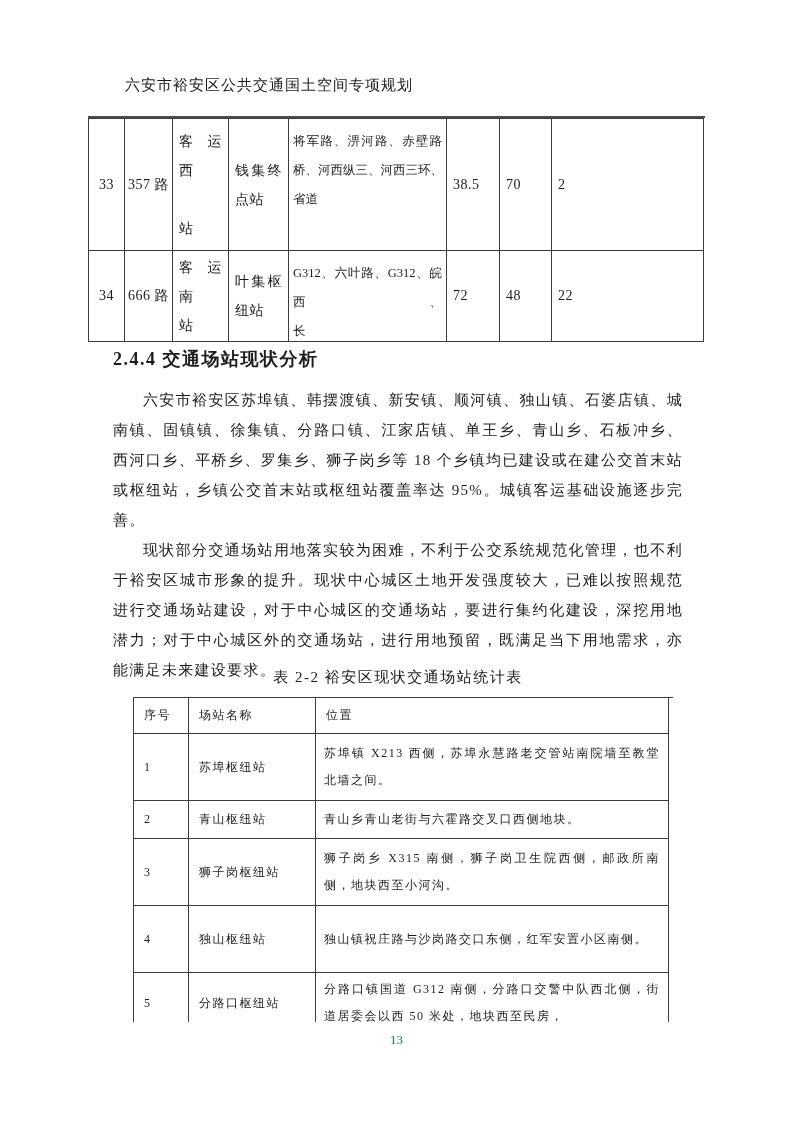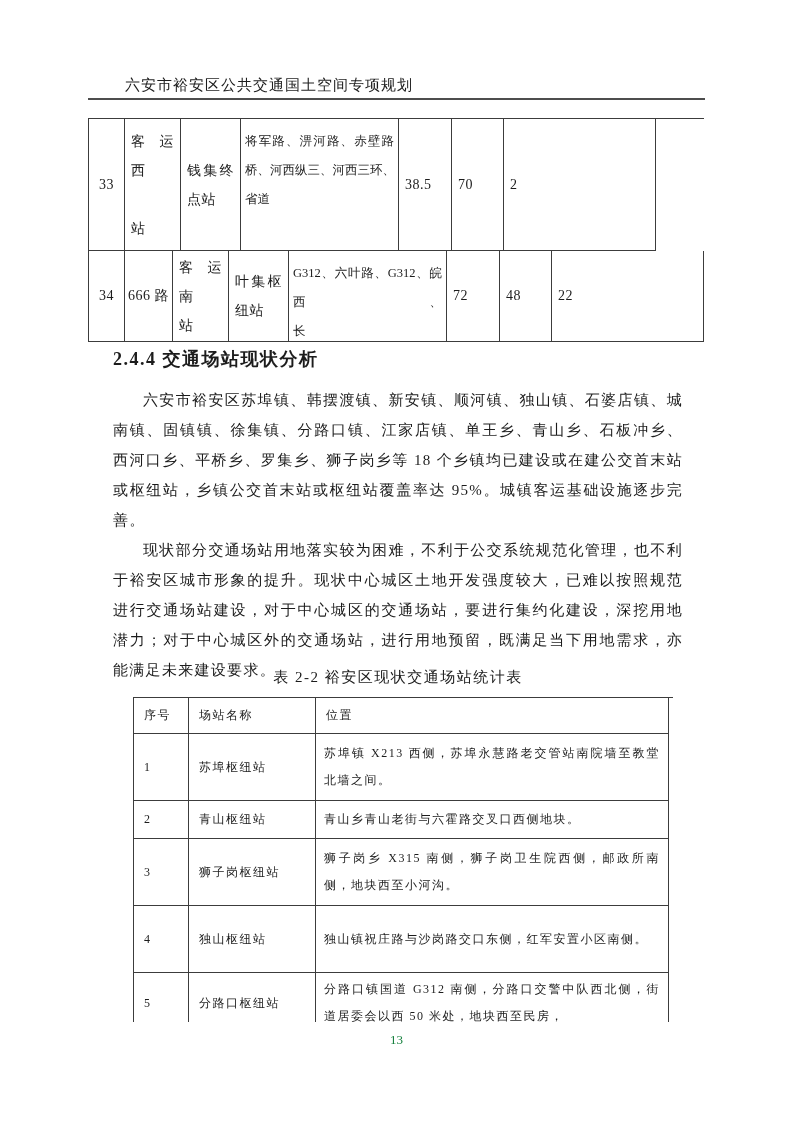--- a/index.html
+++ b/index.html
@@ -3,21 +3,21 @@
 <meta charset="utf-8">
 <style>
   html,body { margin:0; padding:0; background:#ffffff; }
   .page {
     position:relative; width:793px; height:1122px; background:#ffffff;
     font-family:"Liberation Serif","DejaVu Serif",serif; color:#1c1c1c; overflow:hidden;
   }
   
   .doc-header {
     position:absolute; left:88px; top:76px; width:617px;
-    border-bottom:2px solid #4d4d4d; padding-bottom:3px;
+    border-bottom:2px solid #4d4d4d; padding-bottom:21px;
     font-size:15px; letter-spacing:1px;
   }
   .doc-header .title { margin-left:37px; }
 
   
   .t { position:absolute; border-top:1px solid #3c3c3c; border-left:1px solid #3c3c3c; background:#fff; }
   .t-row { display:flex; }
   .t-row.open .t-cell { border-bottom:none; }
   .t-cell {
     box-sizing:border-box; border-right:1px solid #3c3c3c; border-bottom:1px solid #3c3c3c;
@@ -61,20 +61,21 @@
 
 <div class="page">
 
   <div class="doc-header">
     <span class="title">六安市裕安区公共交通国土空间专项规划</span>
   </div>
 
   <div class="t t1">
       <div class="t-row" style="height: 132px;">
         <div class="t-cell center" style="width: 36px;">33</div>
+        <div class="t-cell center" style="width: 48px;">357 路</div>
         <div class="t-cell" style="width: 56px; gap: 29px;">
           <div class="line spread">客运西</div>
           <div class="line">站</div>
         </div>
         <div class="t-cell" style="width: 60px;">
           <div class="line spread">钱集终</div>
           <div class="line">点站</div>
         </div>
         <div class="t-cell roads" style="width: 158px;">
           <div class="line spread">将军路、淠河路、赤壁路</div>

